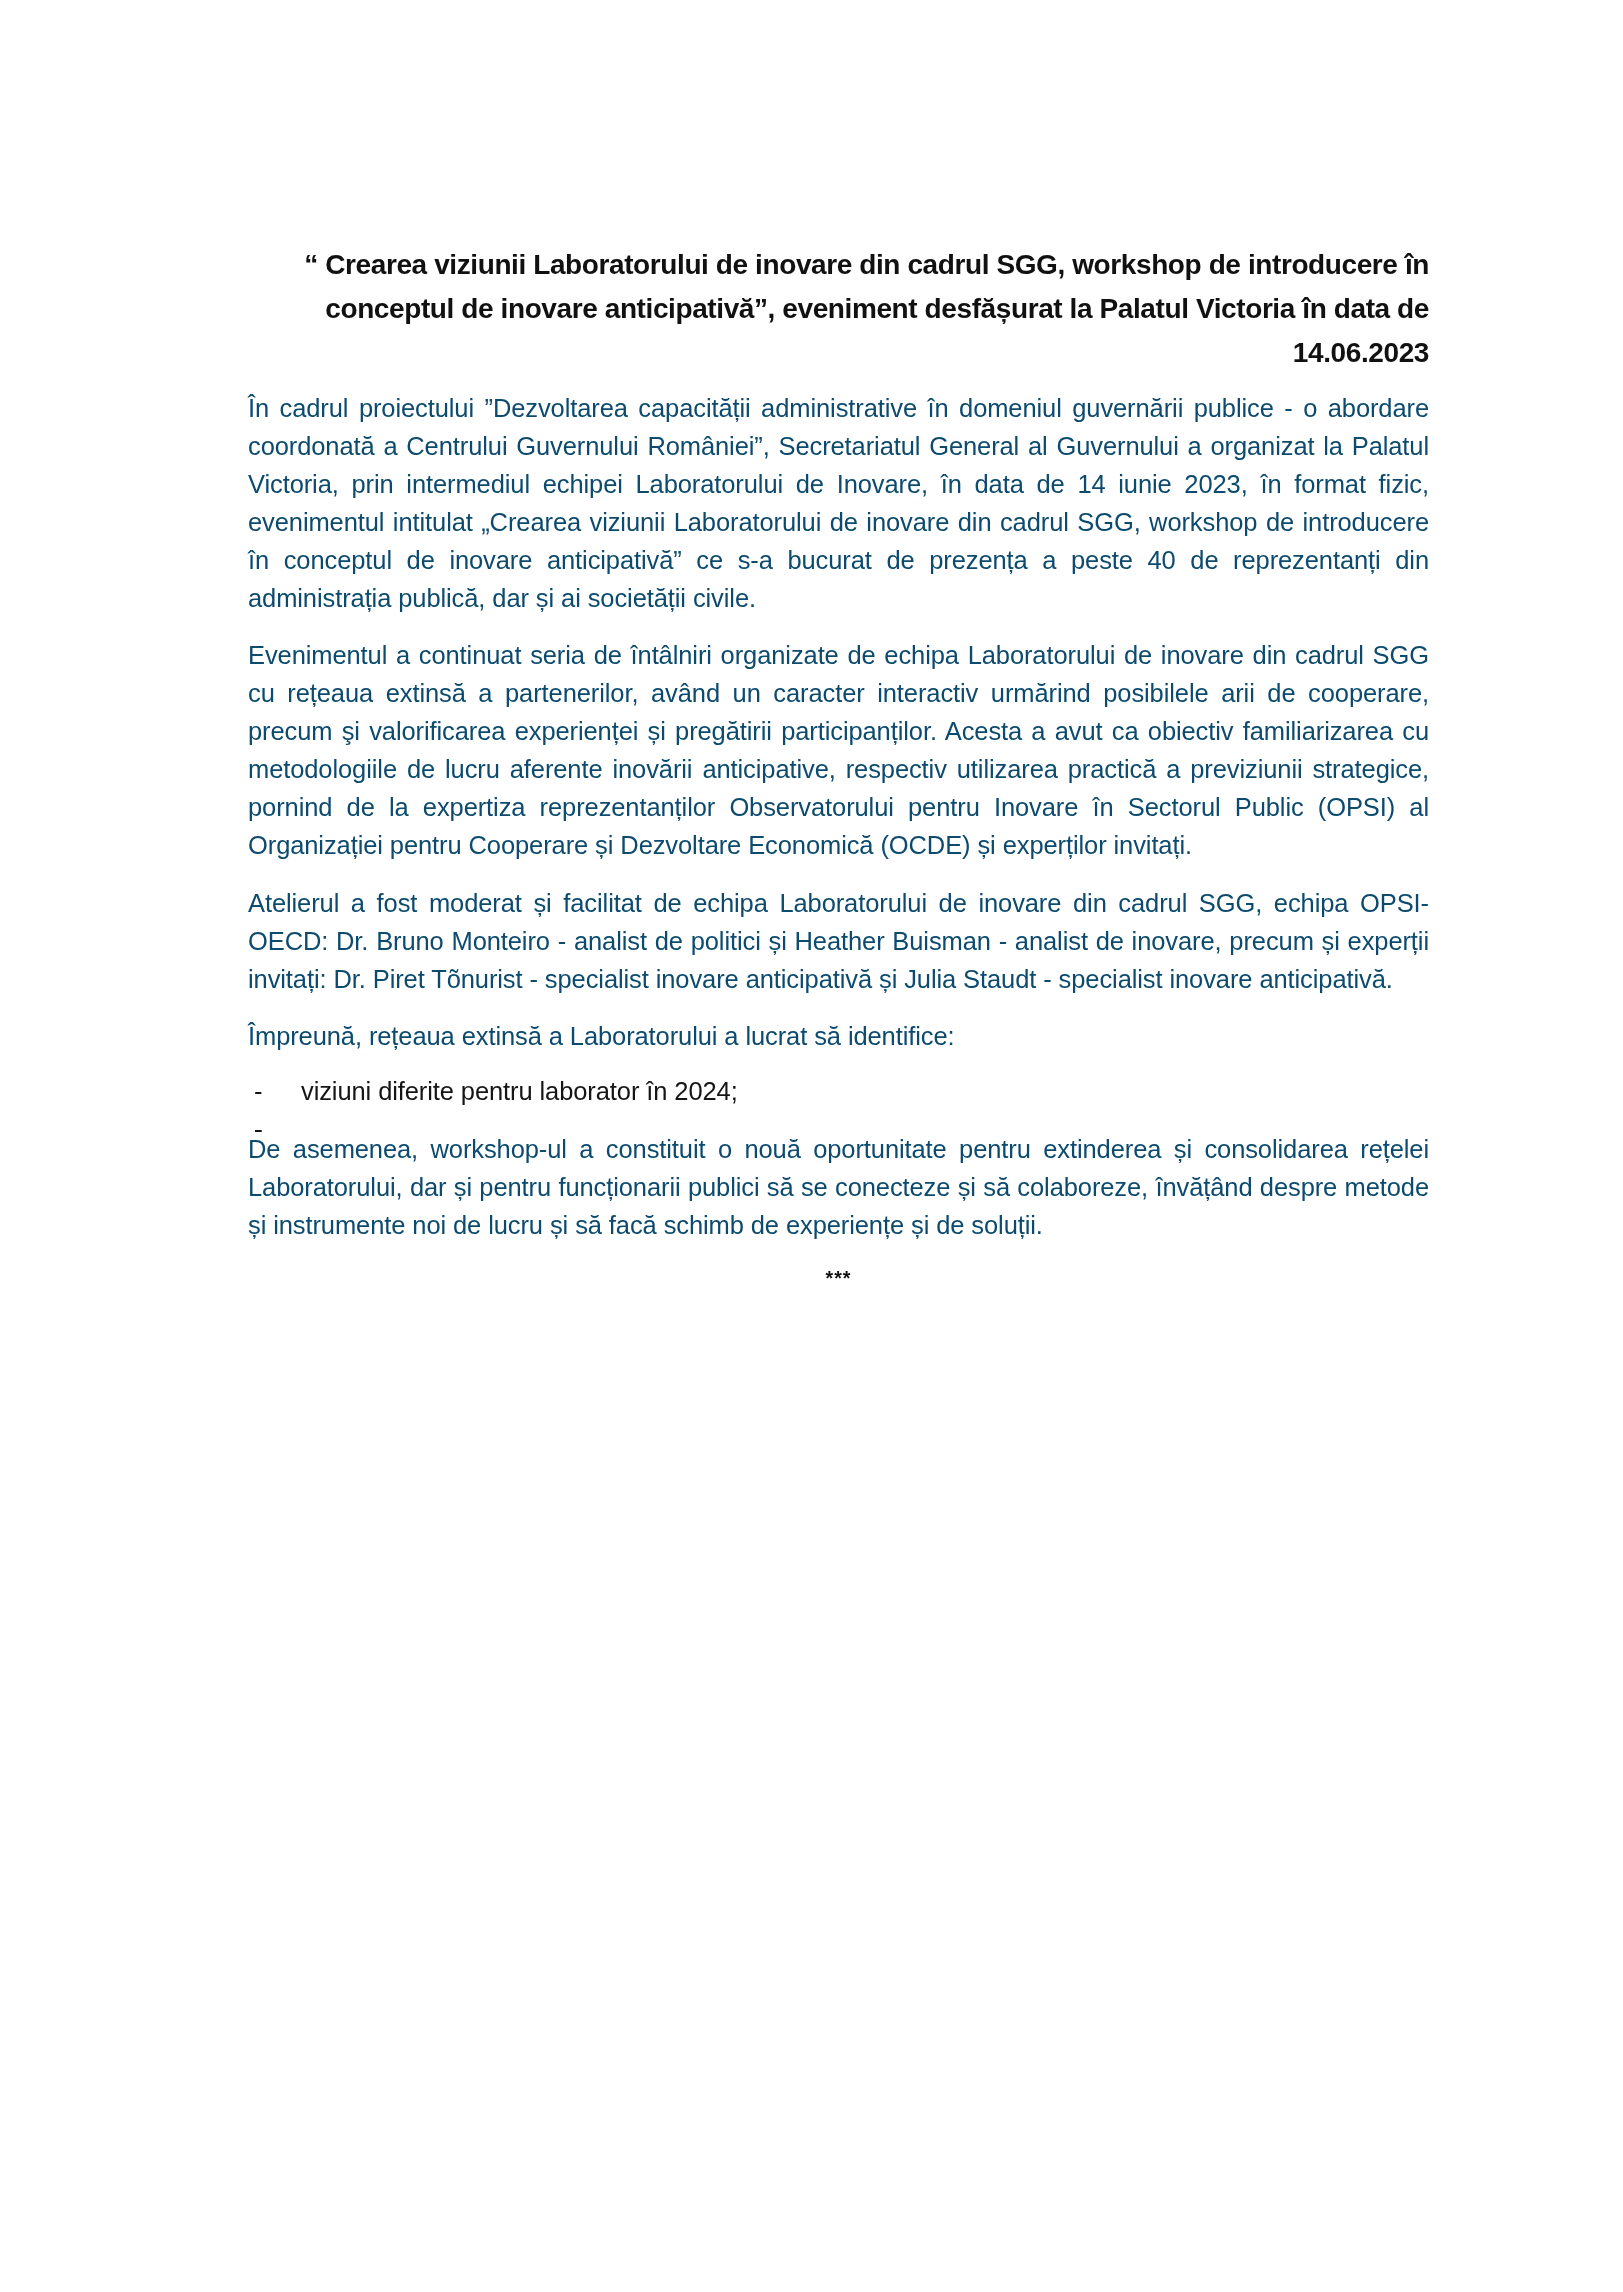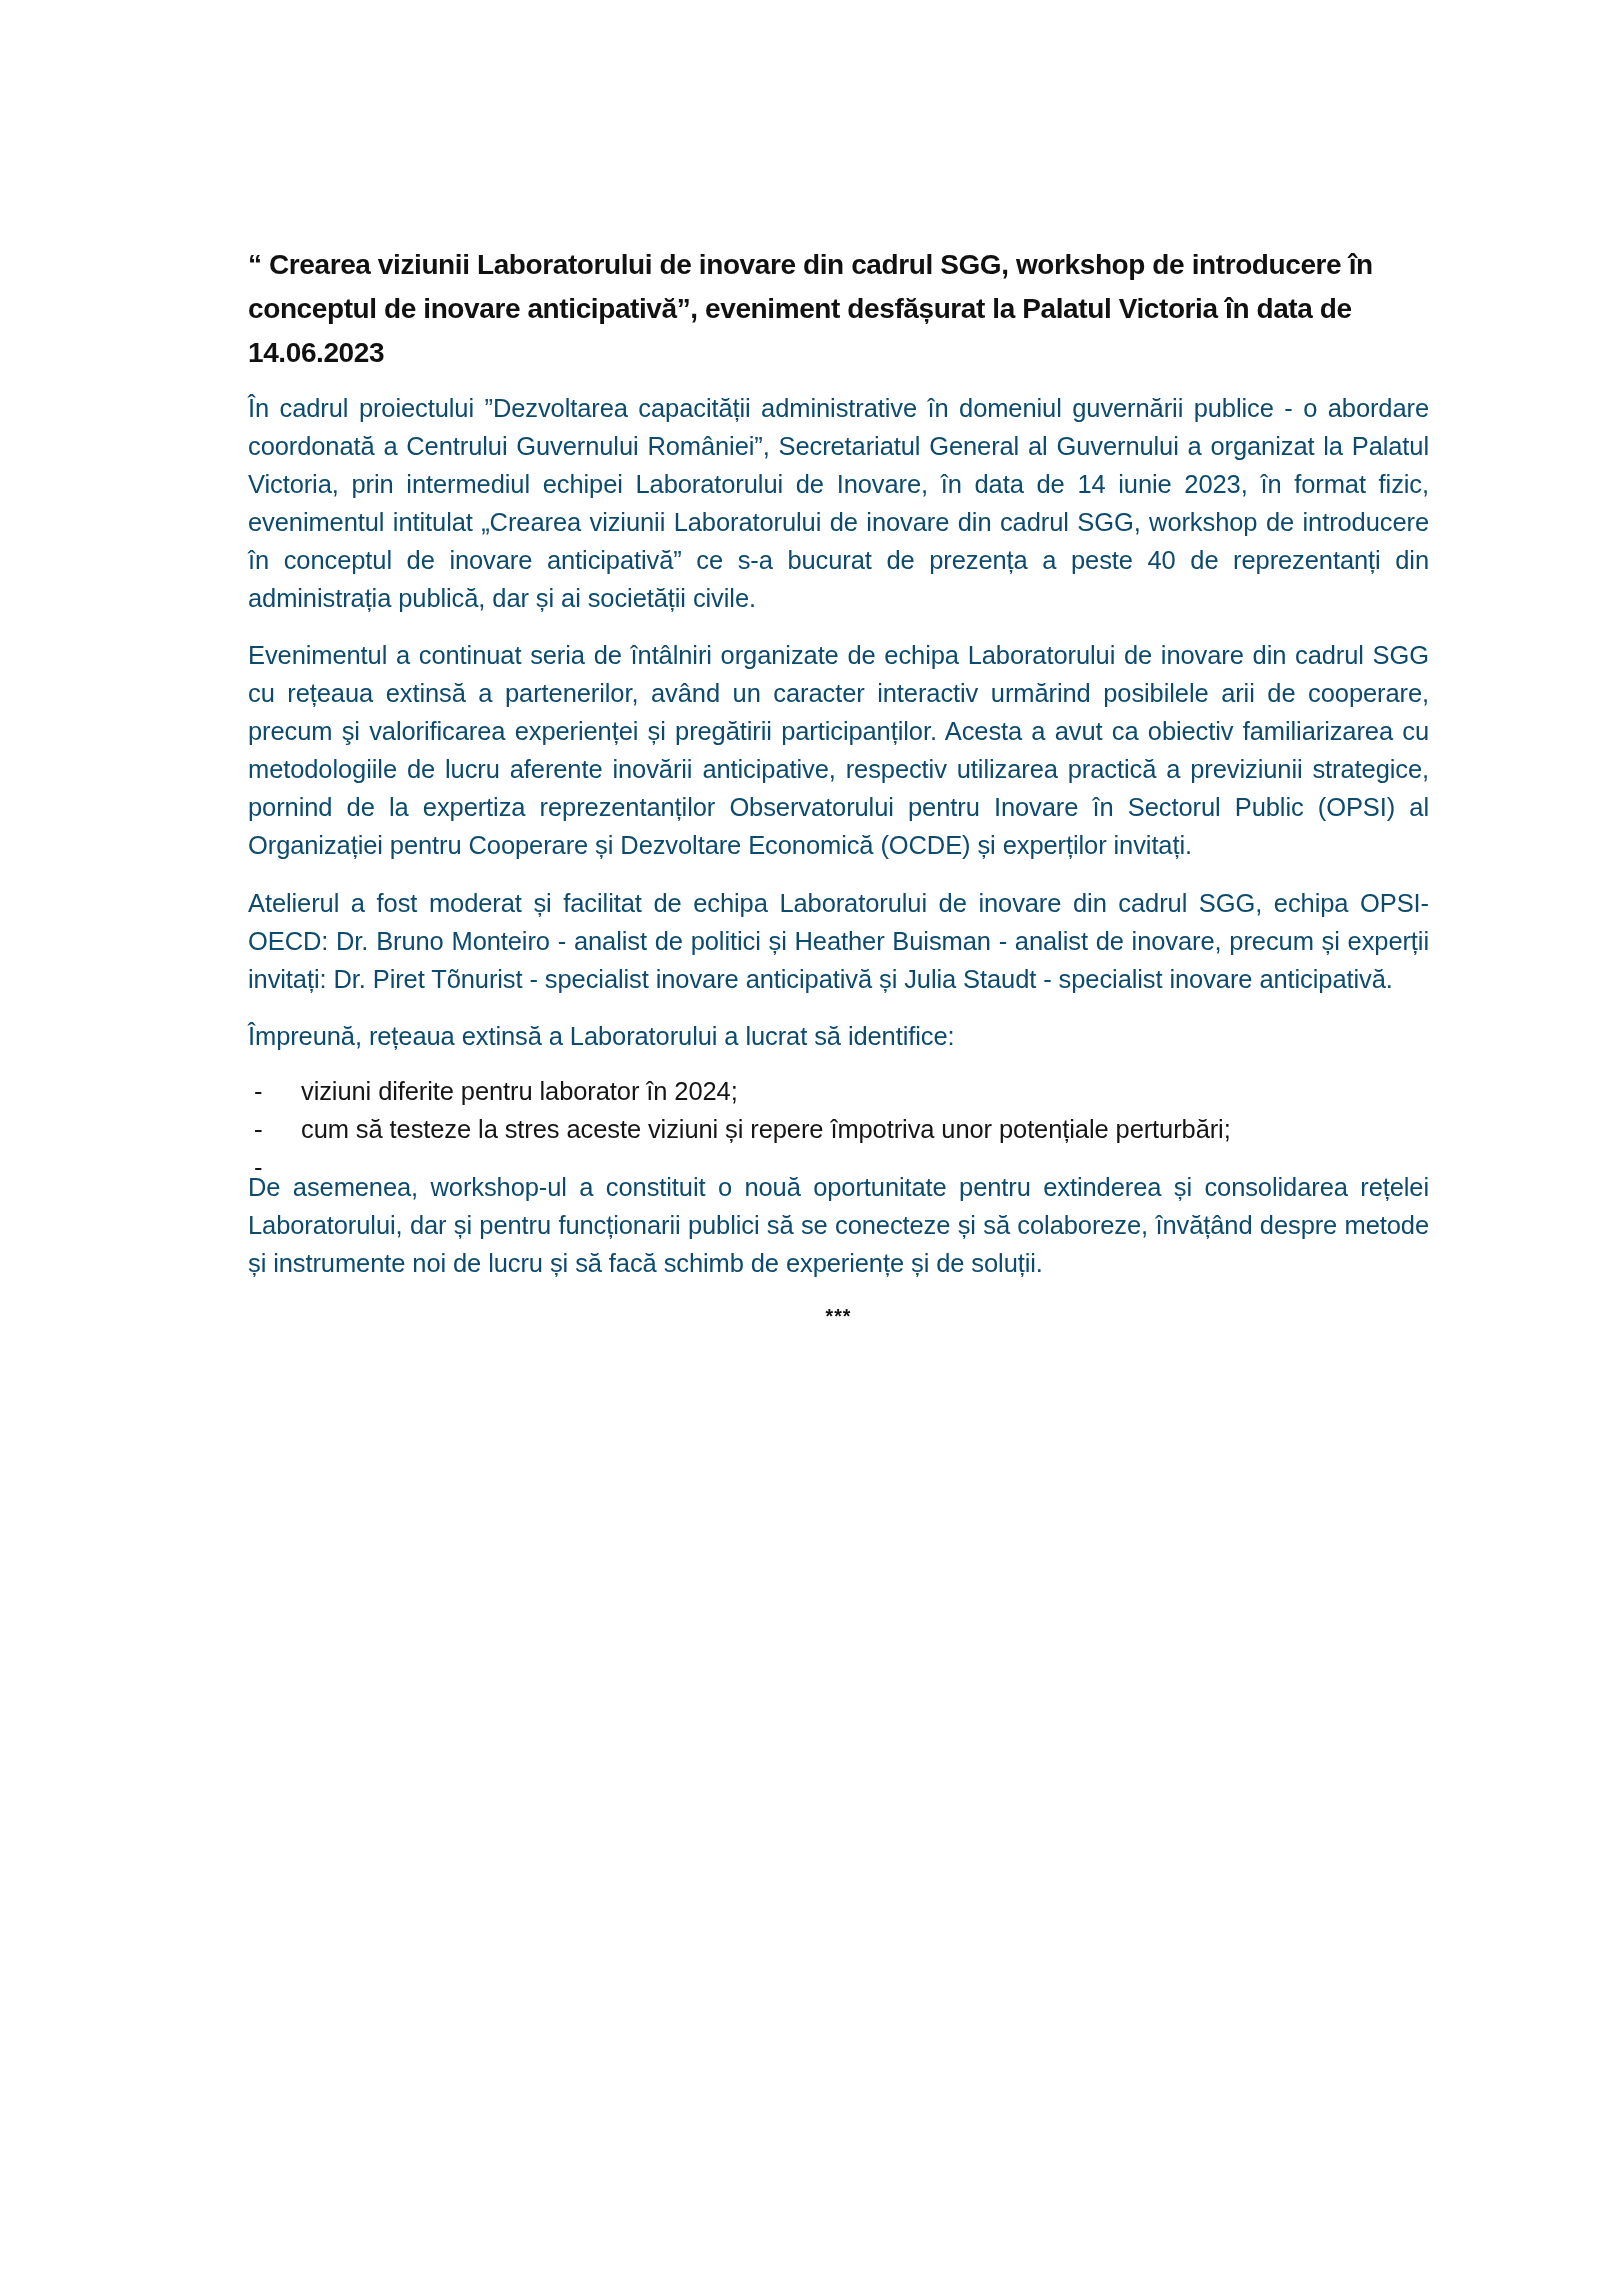--- a/index.html
+++ b/index.html
@@ -19,21 +19,21 @@
       position: absolute;
       left: 248px;
       top: 243px;
       width: 1181px;
     }
     .title {
       font-family: "Liberation Sans", sans-serif;
       font-weight: bold;
       font-size: 28px;
       line-height: 44px;
-      text-align: left;
+      text-align: right;
       margin: 0 0 13.7px 0;
       letter-spacing: -0.4px;
       color: #111111;
     }
     .para {
       font-family: "Liberation Sans", sans-serif;
       font-size: 25.5px;
       line-height: 38px;
       text-align: justify;
       margin: 0 0 19.6px 0;
@@ -84,21 +84,20 @@
   <ul class="bullets">
     <li>
       <span class="dash">-</span>
       <span>viziuni diferite pentru laborator în 2024;</span>
     </li>
     <li>
       <span class="dash">-</span>
     </li>
     <li>
       <span class="dash">-</span>
-      <span>cum să testeze la stres aceste viziuni și repere împotriva unor potențiale perturbări;</span>
     </li>
     <li>
       <span class="dash">-</span>
     </li>
   </ul>
 
   <p class="para">De asemenea, workshop-ul a constituit o nouă oportunitate pentru extinderea și consolidarea rețelei Laboratorului, dar și pentru funcționarii publici să se conecteze și să colaboreze, învățând despre metode și instrumente noi de lucru și să facă schimb de experiențe și de soluții.</p>
 
   <div class="stars">***</div>
 </div>

